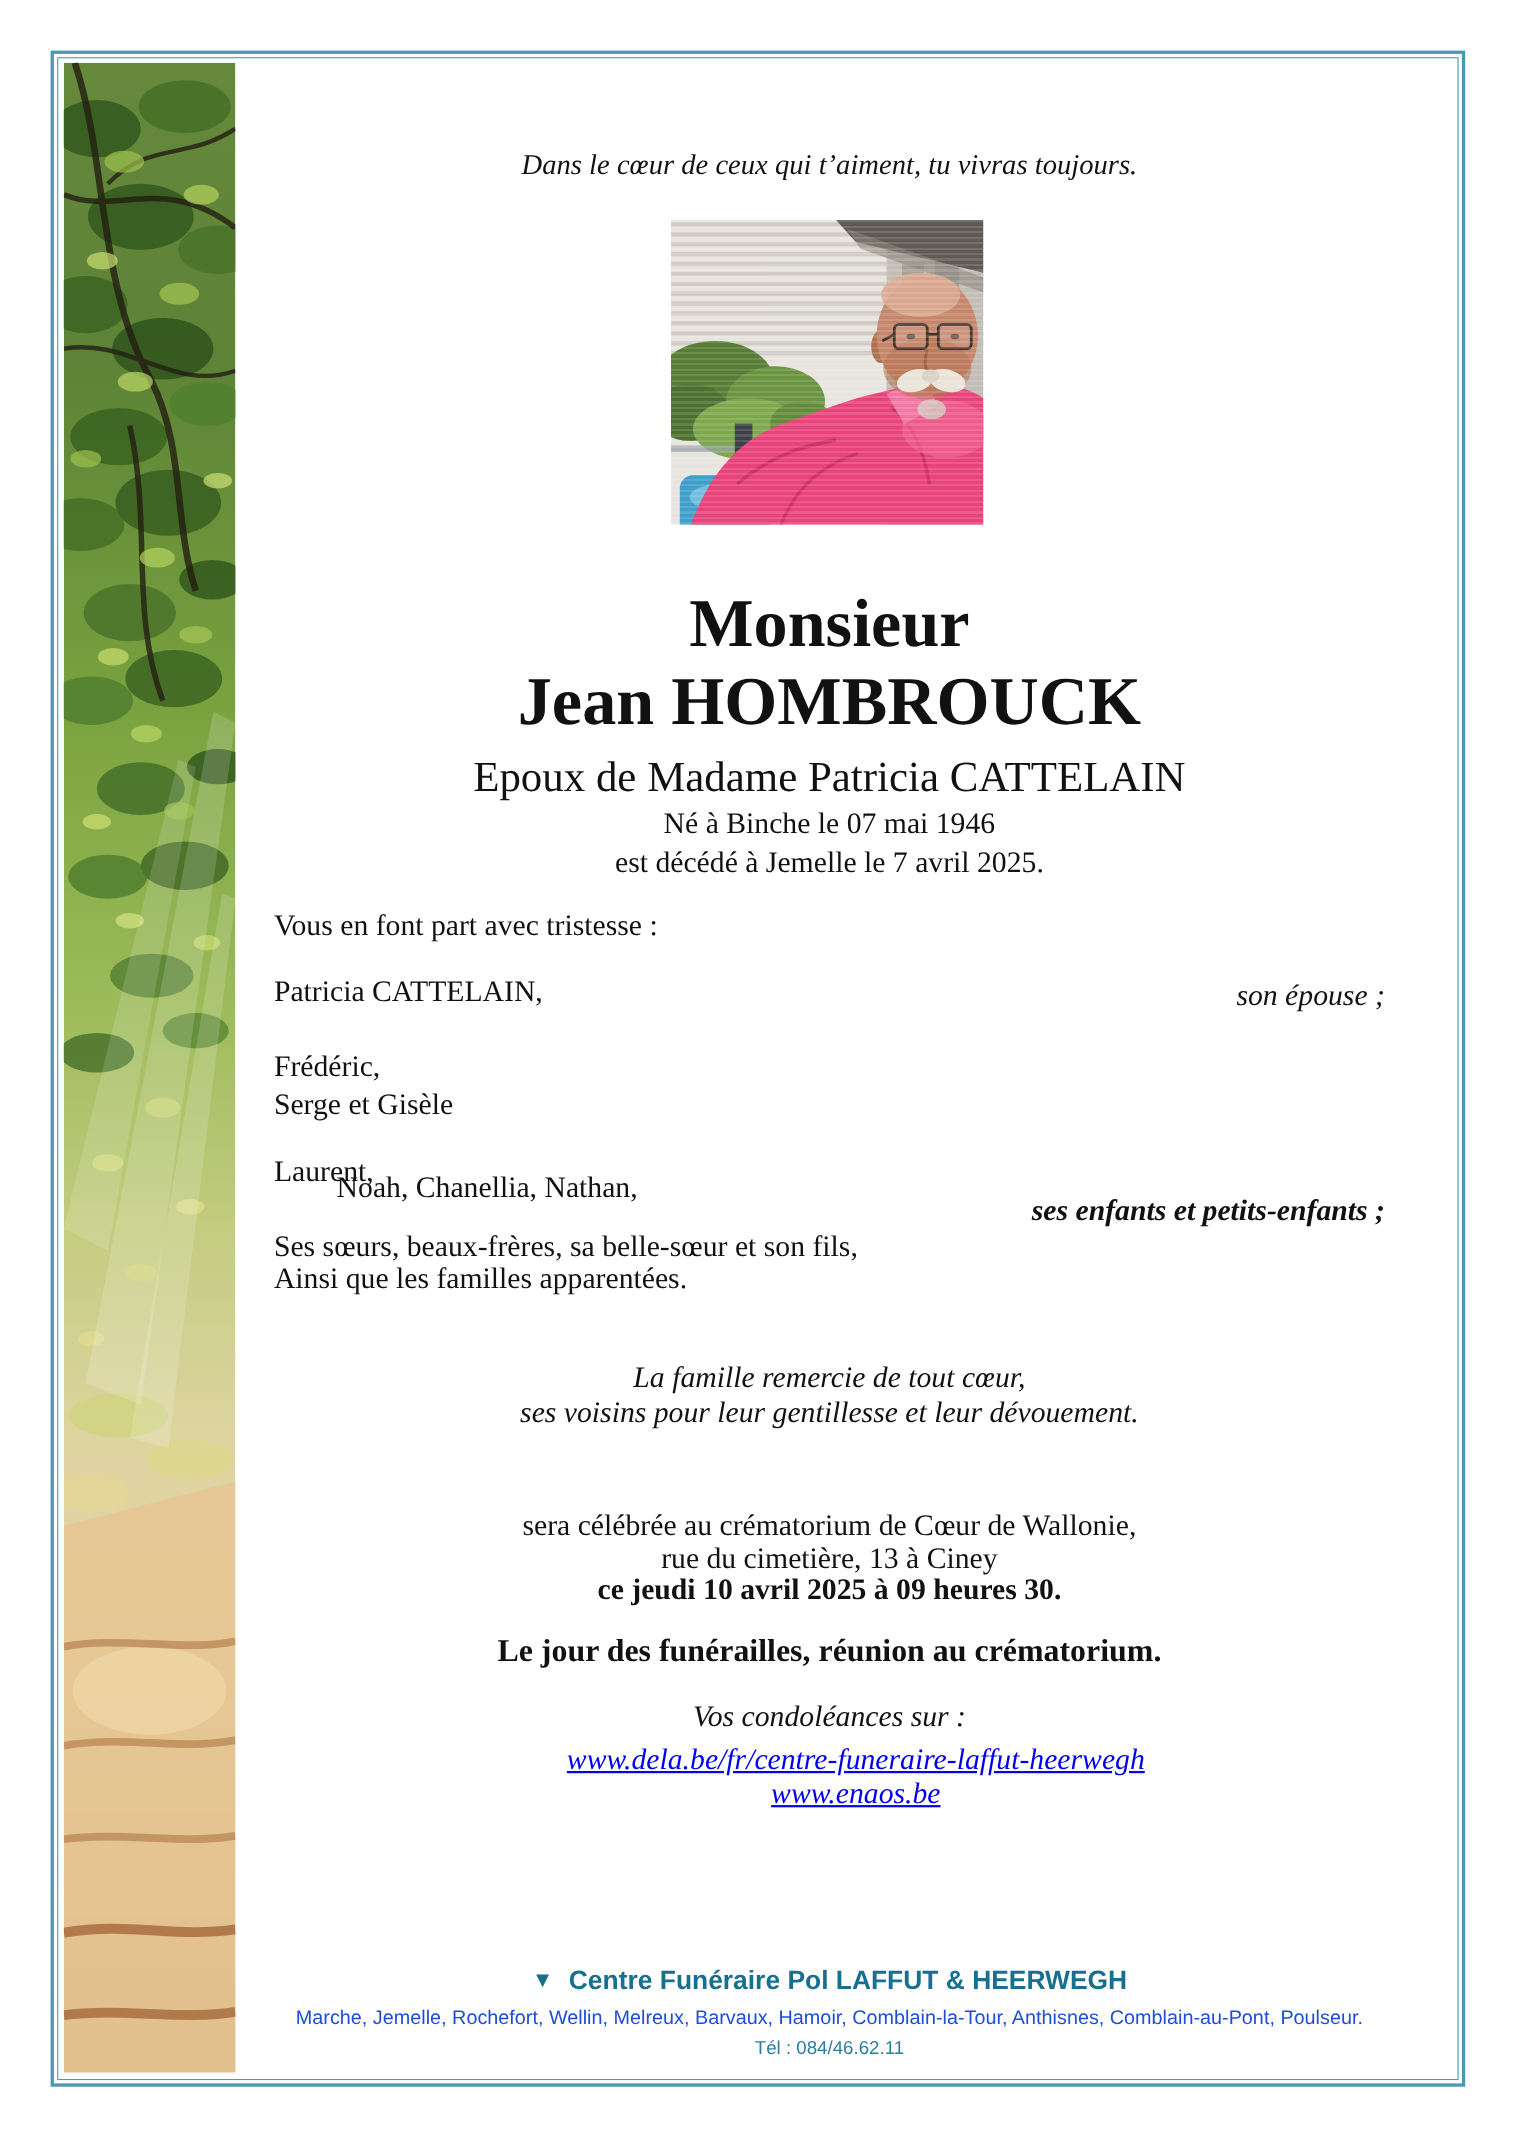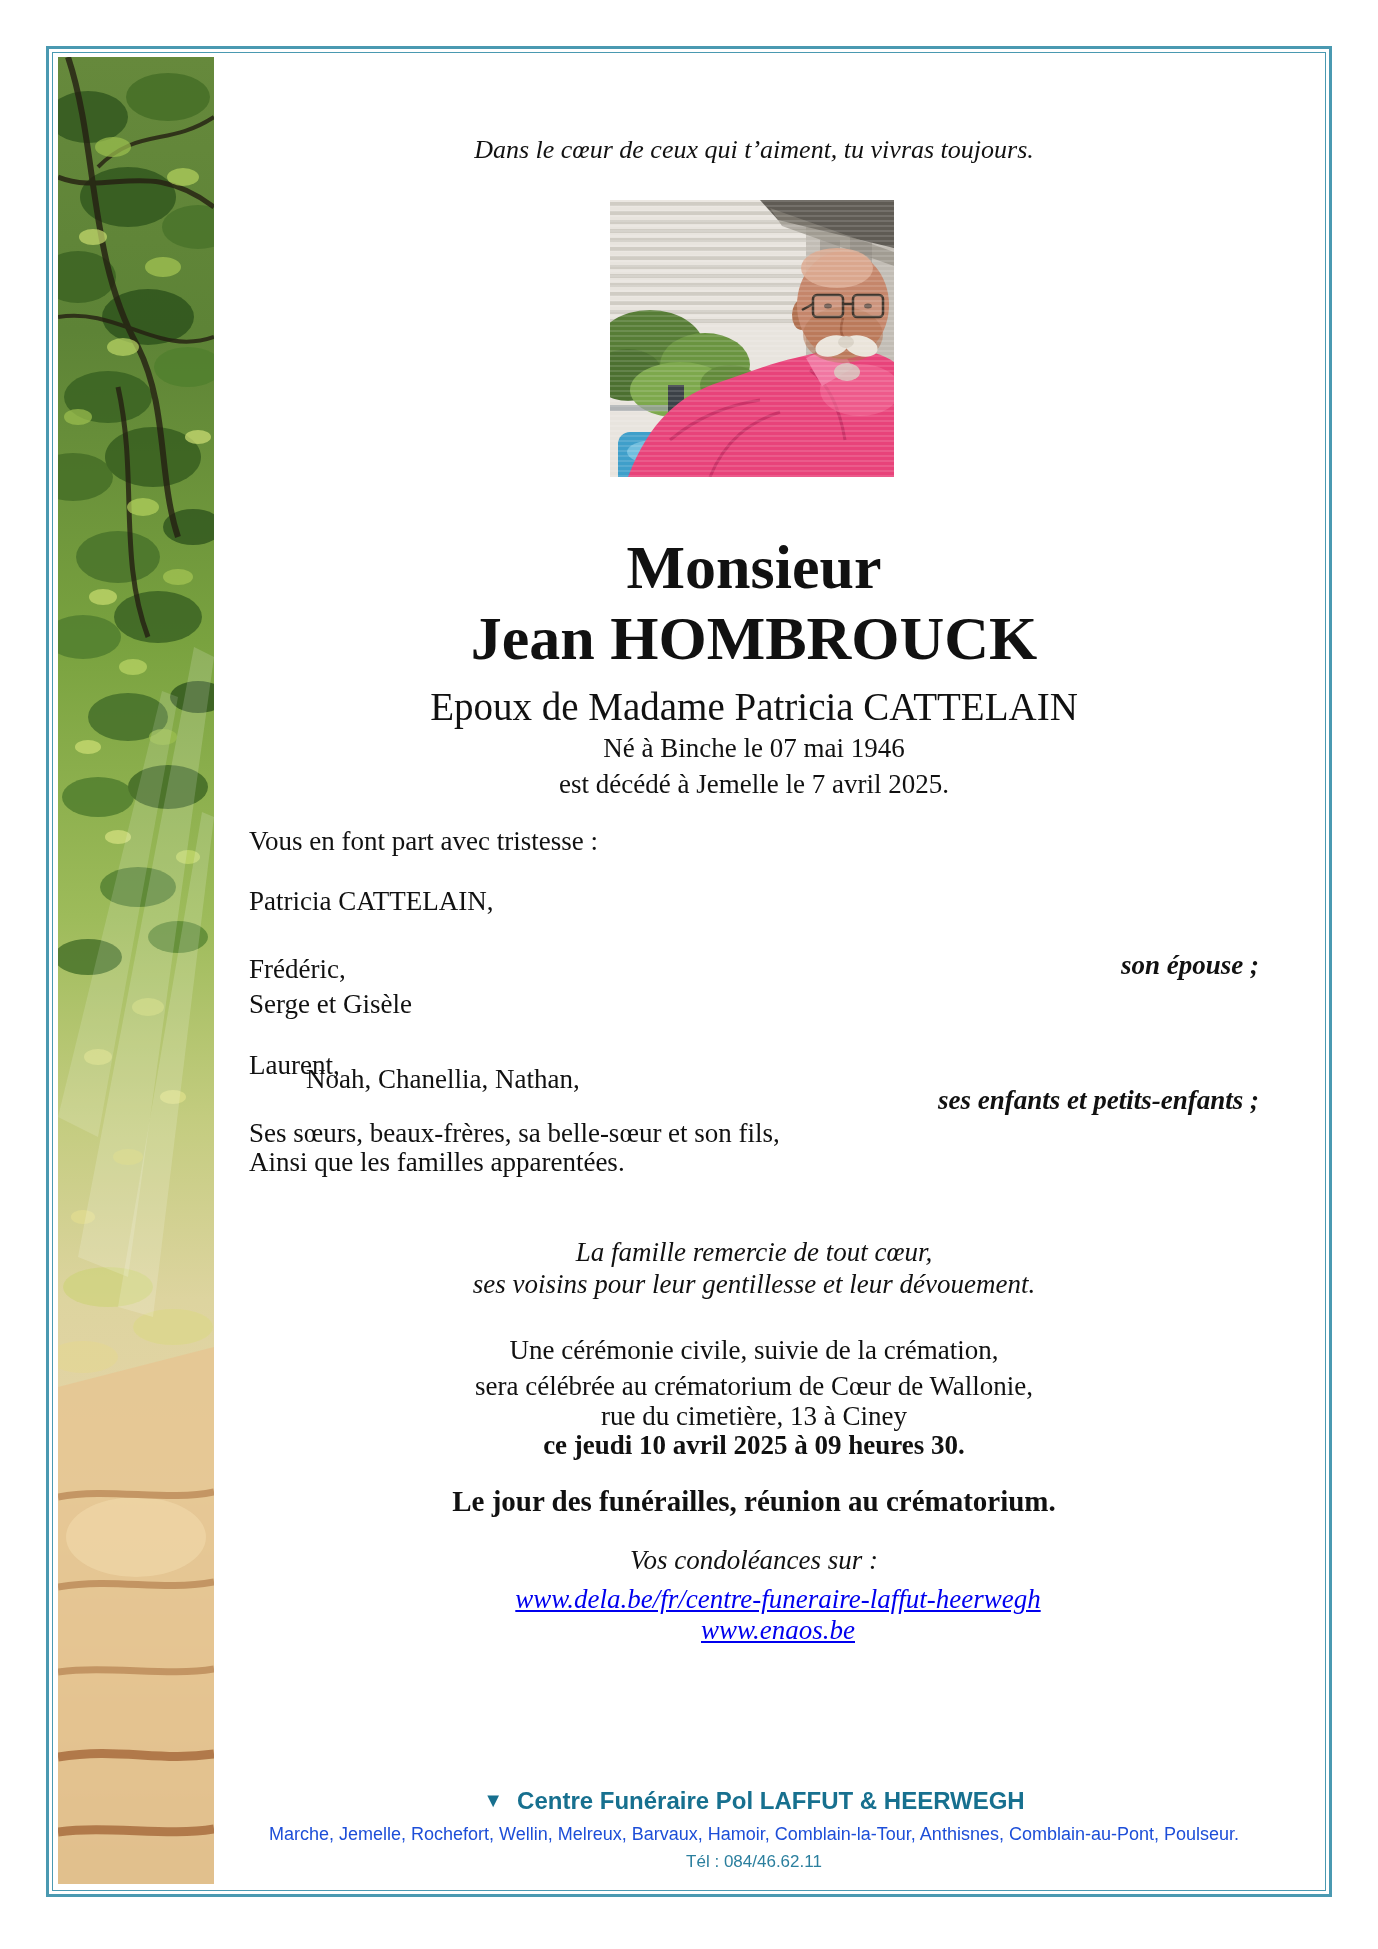--- a/index.html
+++ b/index.html
@@ -39,21 +39,21 @@
   .right{text-align:right;}
   .indent{padding-left:57px;box-sizing:border-box;}
   .quote{top:133px;font-size:26px;font-style:italic;}
   .civility{top:531px;font-size:62px;line-height:72px;font-weight:bold;}
   .name{top:601px;font-size:62px;line-height:74px;font-weight:bold;}
   .spouseline{top:683px;font-size:39px;line-height:48px;}
   .birth{top:731px;}
   .death{top:767px;}
   .intro{top:824px;}
   .wife{top:884px;}
-  .wiferole{top:948px;font-weight:bold;font-style:italic;text-align:right;}
+  .wiferole{top:888px;font-weight:normal;font-style:italic;text-align:right;}
   .child1{top:952px;}
   .child2{top:987px;}
   .child3{top:1018px;margin-top:44px;}
   .child4{top:1048px;}
   .childrole{top:1083px;font-weight:bold;font-style:italic;}
   .fam1{top:1116px;}
   .fam2{top:1145px;}
   .thanks1{top:1235px;font-style:italic;}
   .thanks2{top:1267px;font-style:italic;}
   .cer1{top:1333px;}
@@ -288,21 +288,20 @@
     <div class="line child3 indent">Noah, Chanellia, Nathan,</div>
     <div class="line child4">Laurent,</div>
     <div class="line childrole right">ses enfants et petits-enfants ;</div>
 
     <div class="line fam1">Ses sœurs, beaux-frères, sa belle-sœur et son fils,</div>
     <div class="line fam2">Ainsi que les familles apparentées.</div>
 
     <div class="line thanks1 center">La famille remercie de tout cœur,</div>
     <div class="line thanks2 center">ses voisins pour leur gentillesse et leur dévouement.</div>
 
-    <div class="line cer1 center">Une cérémonie civile, suivie de la crémation,</div>
     <div class="line cer2 center">sera célébrée au crématorium de Cœur de Wallonie,</div>
     <div class="line cer3 center">rue du cimetière, 13 à Ciney</div>
     <div class="line cer4 center">ce jeudi 10 avril 2025 à 09 heures 30.</div>
 
     <div class="line meeting center">Le jour des funérailles, réunion au crématorium.</div>
 
     <div class="line condlabel center">Vos condoléances sur :</div>
     <div class="line linkline1 center">
       <a href="#">www.dela.be/fr/centre-funeraire-laffut-heerwegh</a>
     </div>

